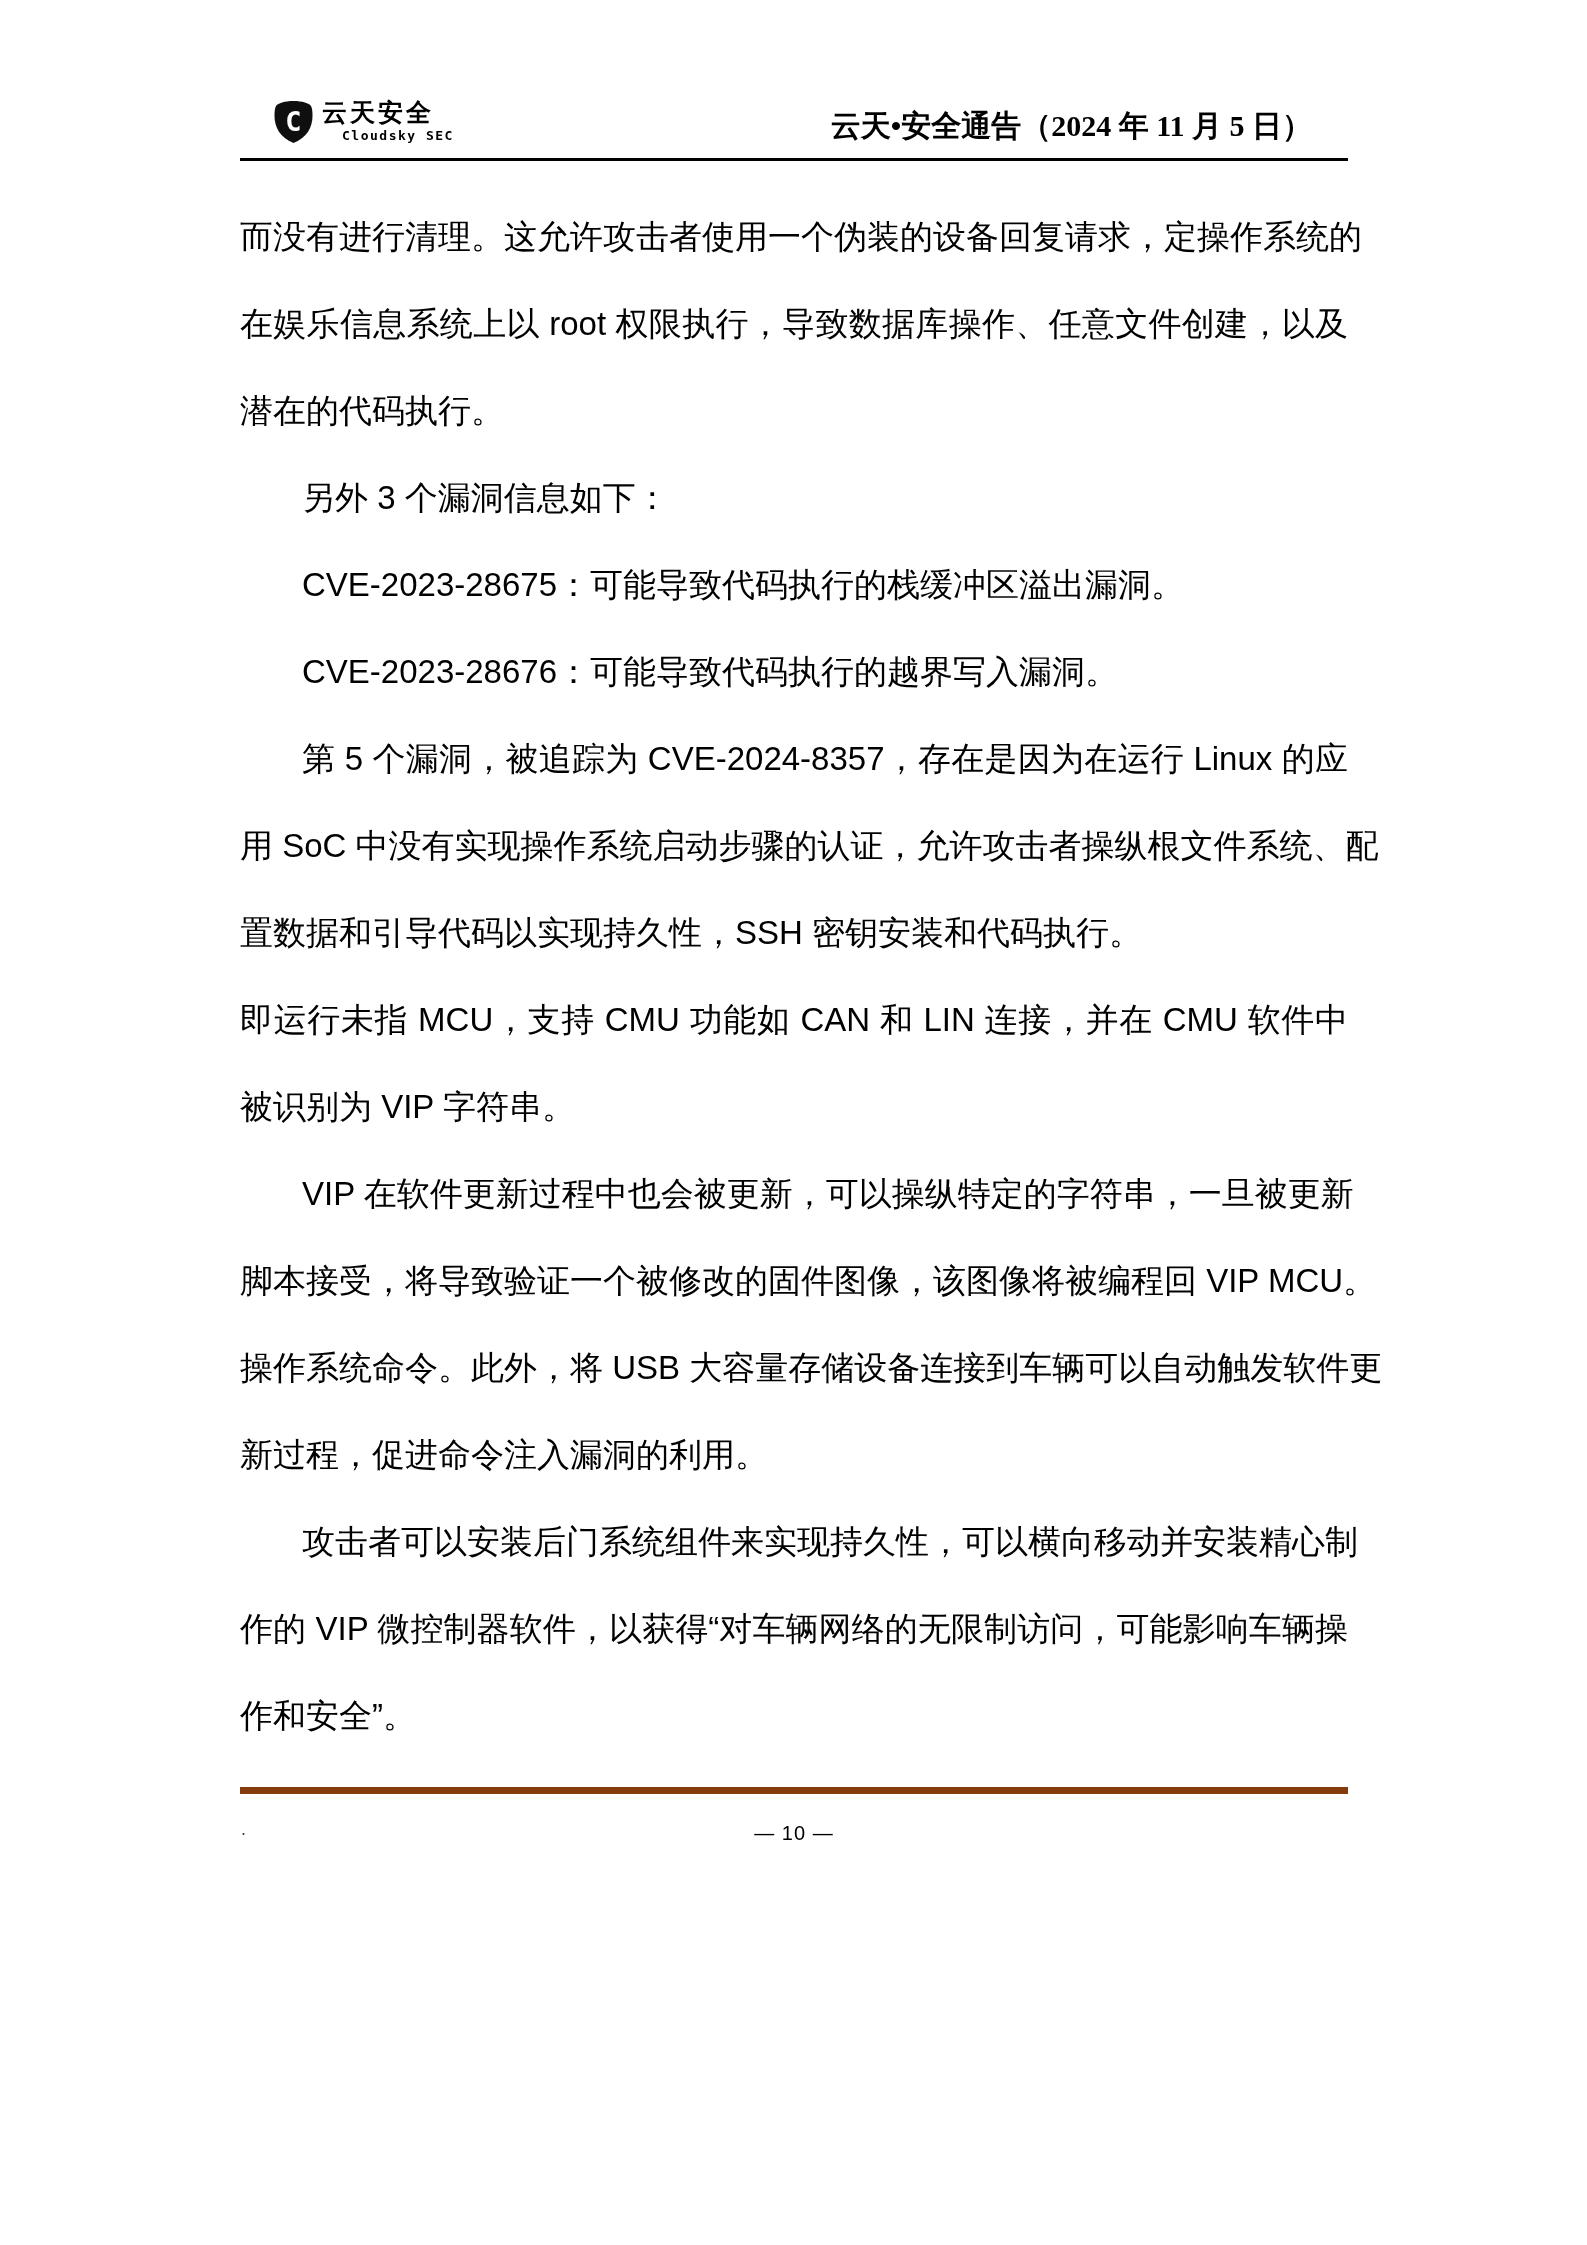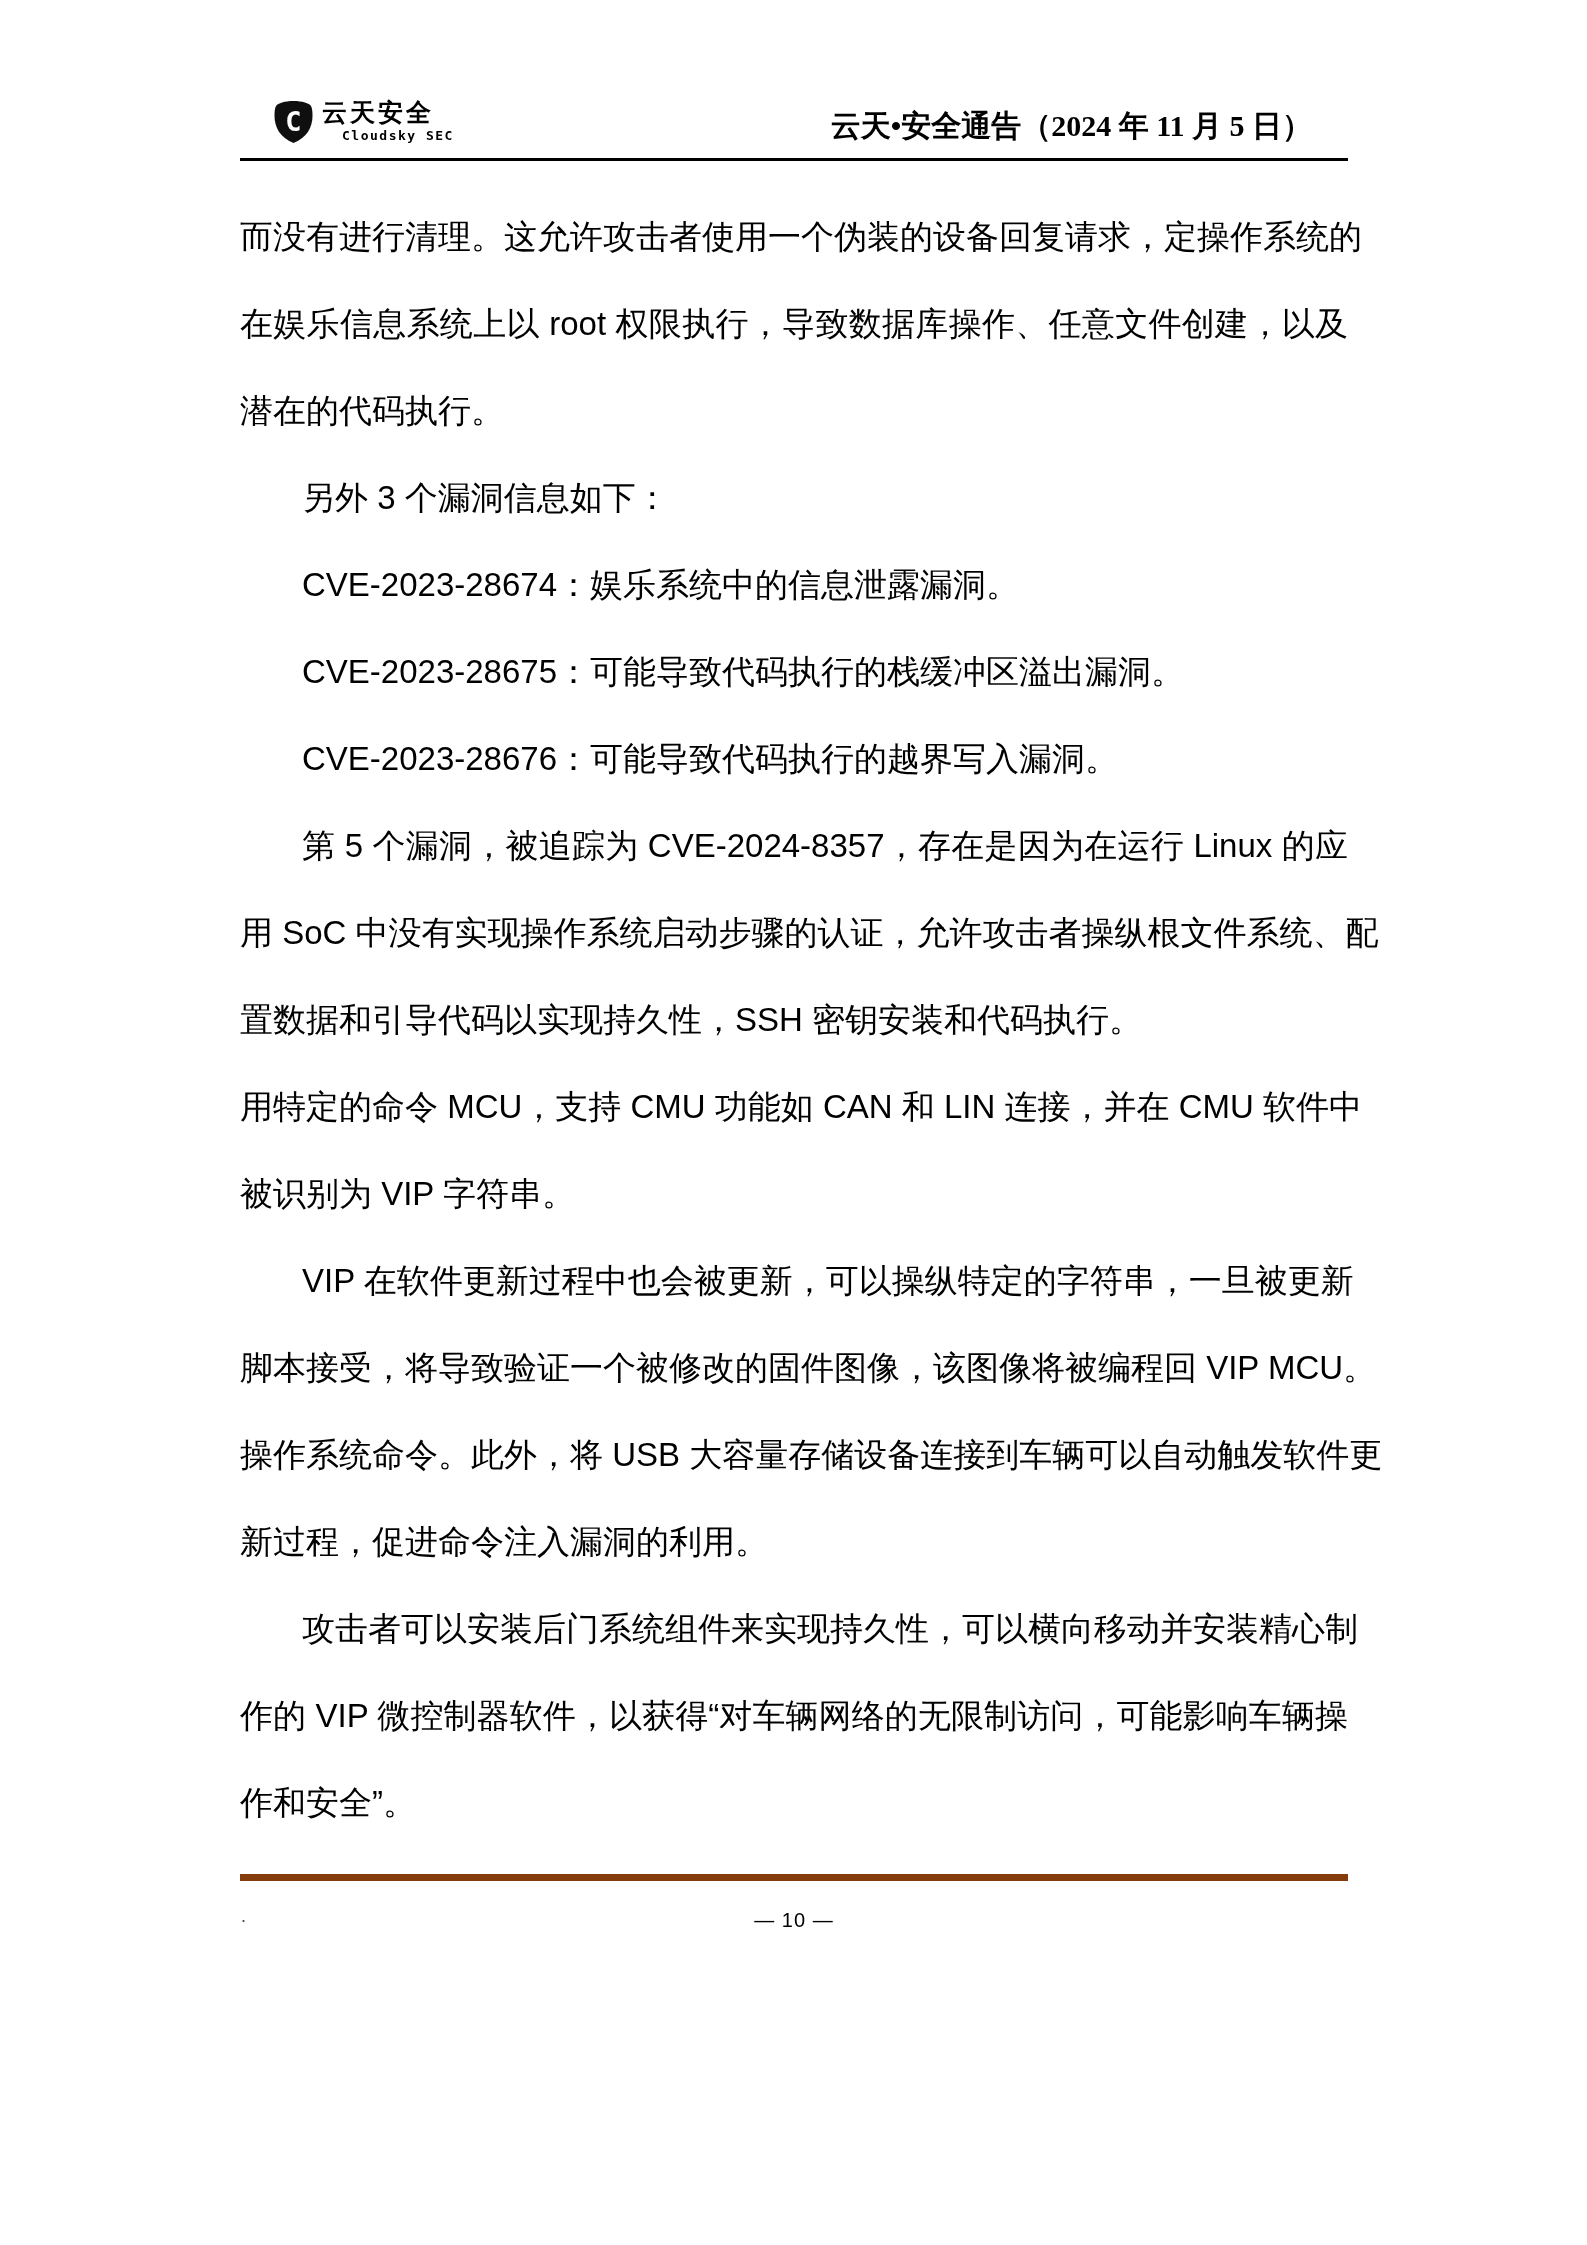--- a/index.html
+++ b/index.html
@@ -97,34 +97,33 @@
     <main class="doc-body">
 
         <div class="line">而没有进行清理。这允许攻击者使用一个伪装的设备回复请求，定操作系统的</div>
 
         <div class="line">在娱乐信息系统上以 root 权限执行，导致数据库操作、任意文件创建，以及</div>
 
         <div class="line para-end">潜在的代码执行。</div>
 
         <div class="line indent para-end">另外 3 个漏洞信息如下：</div>
 
-        <div class="line indent para-end">CVE-2023-28674：娱乐系统中的信息泄露漏洞。</div>
 
         <div class="line indent para-end">CVE-2023-28675：可能导致代码执行的栈缓冲区溢出漏洞。</div>
 
         <div class="line indent para-end">CVE-2023-28676：可能导致代码执行的越界写入漏洞。</div>
 
         <div class="line indent">第 5 个漏洞，被追踪为 CVE-2024-8357，存在是因为在运行 Linux 的应</div>
 
         <div class="line">用 SoC 中没有实现操作系统启动步骤的认证，允许攻击者操纵根文件系统、配</div>
 
         <div class="line para-end">置数据和引导代码以实现持久性，SSH 密钥安装和代码执行。</div>
 
 
-        <div class="line">用特定的命令 MCU，支持 CMU 功能如 CAN 和 LIN 连接，并在 CMU 软件中</div>
+        <div class="line">即运行未指 MCU，支持 CMU 功能如 CAN 和 LIN 连接，并在 CMU 软件中</div>
 
         <div class="line para-end">被识别为 VIP 字符串。</div>
 
         <div class="line indent">VIP 在软件更新过程中也会被更新，可以操纵特定的字符串，一旦被更新</div>
 
         <div class="line para-end">脚本接受，将导致验证一个被修改的固件图像，该图像将被编程回 VIP MCU。</div>
 
 
         <div class="line">操作系统命令。此外，将 USB 大容量存储设备连接到车辆可以自动触发软件更</div>
 

